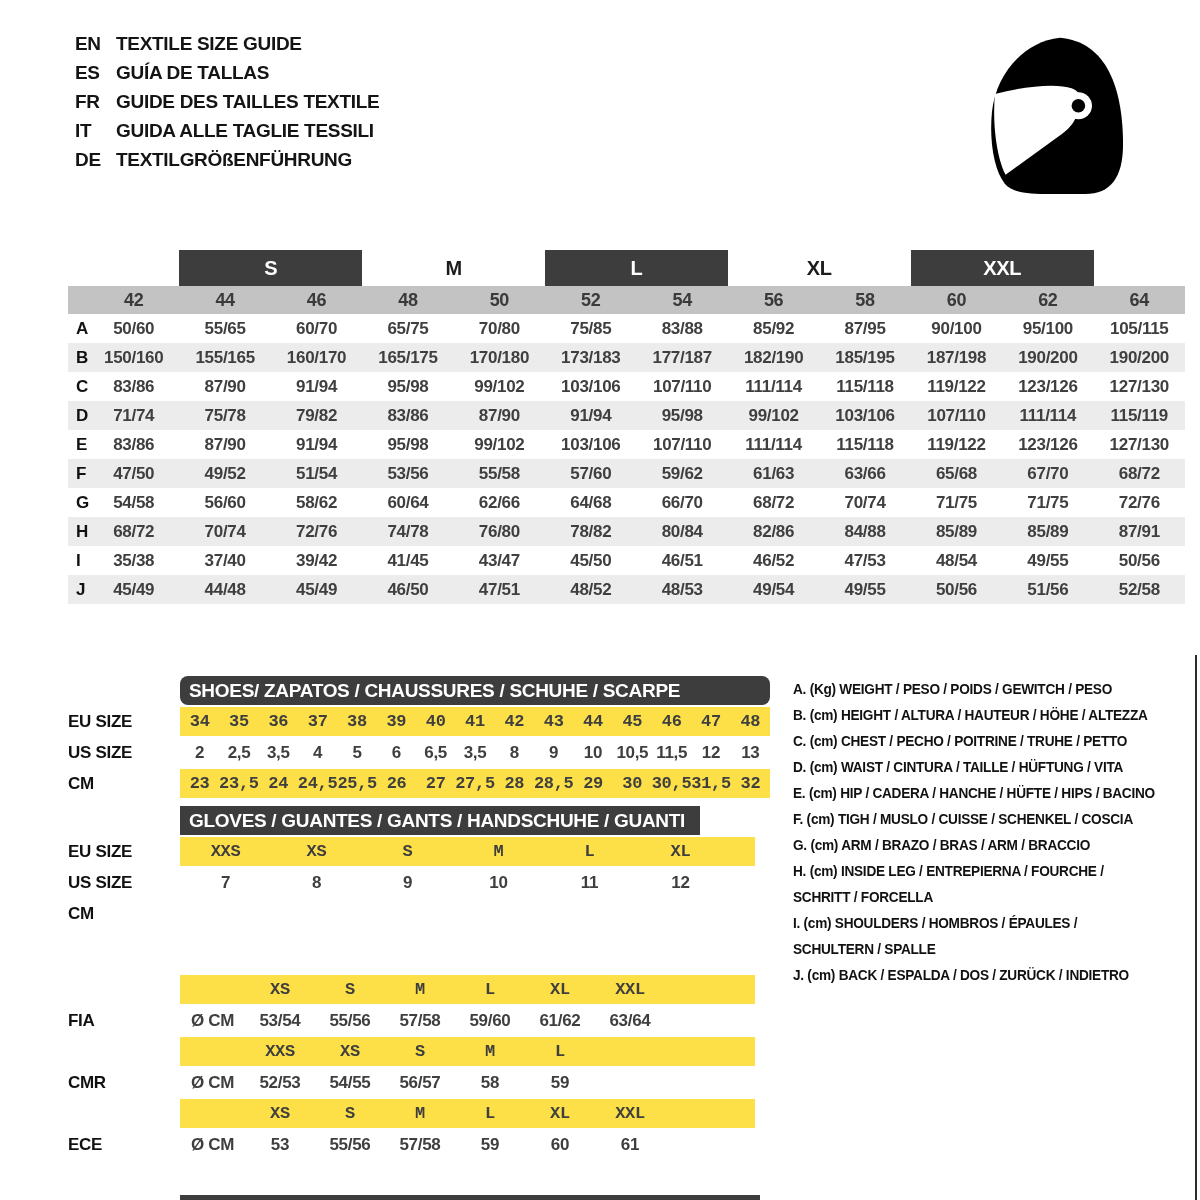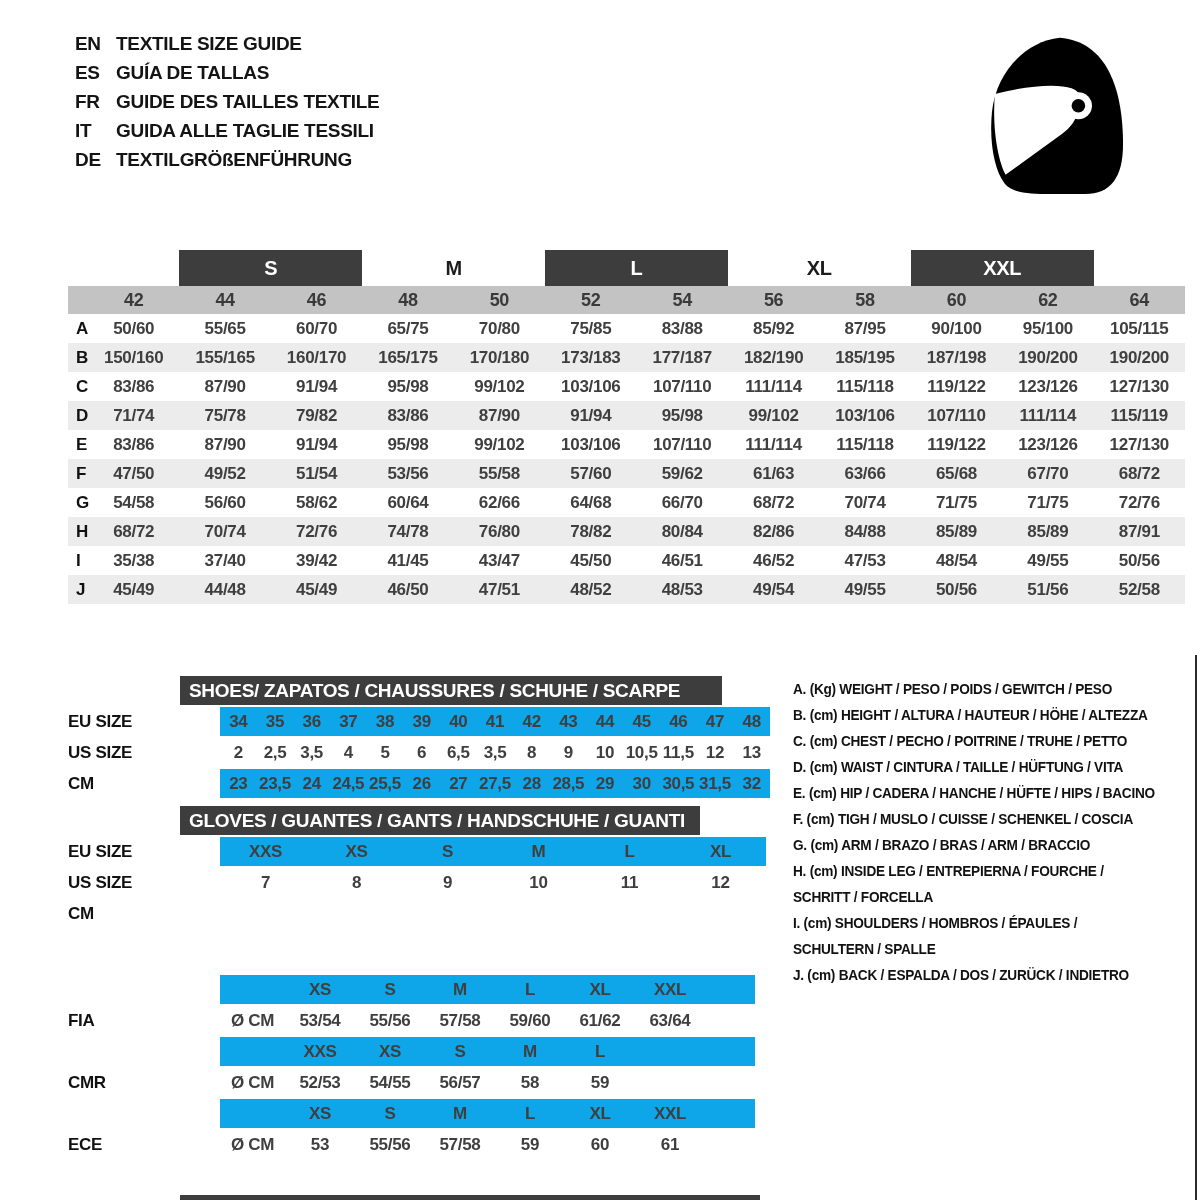--- a/index.html
+++ b/index.html
@@ -34,26 +34,26 @@
   .val-cell{display:flex;align-items:center;justify-content:center;font-size:17px;color:#3f3f3f;}
 
   
   .strip{position:absolute;left:68px;}
   #shoes{top:676px;width:702px;}
   #gloves{top:806px;width:687px;}
   #helmetTable{top:944px;width:687px;}
   .strip-header-row{display:flex;height:29px;}
   .strip-label{width:112px;display:flex;align-items:center;font-size:17px;color:#111;flex:none;}
   .strip-header-bar{background:#3d3d3d;color:#fff;display:flex;align-items:center;padding-left:9px;font-size:19px;}
-  #shoes .strip-header-bar{width:542px;}
+  #shoes .strip-header-bar{width:590px;border-radius:8px;}
   #gloves .strip-header-bar{width:520px;}
   #helmetTable .strip-header-bar{width:520px;}
-  .strip-row{display:flex;height:29px;margin-top:2px;gap:40px;}
+  .strip-row{display:flex;height:29px;margin-top:2px;}
   .strip-band{flex:1;display:grid;}
-  .strip-band.shaded{background:#0ea5e9;}
+  .strip-band.shaded{background:#fde047;font-family:Liberation Mono, monospace;}
   #shoes .strip-band{grid-template-columns:repeat(15,1fr);}
   #gloves .strip-band{grid-template-columns:repeat(6,91px) 1fr;}
   #helmetTable .strip-band{grid-template-columns:65px repeat(6,70px) 1fr;}
 
   
   .legend{position:absolute;left:793px;top:676px;width:430px;
     font-size:15.5px;line-height:26px;color:#111;
     transform:scaleX(0.88);transform-origin:left top;}
   .legend-line{white-space:nowrap;}
 

